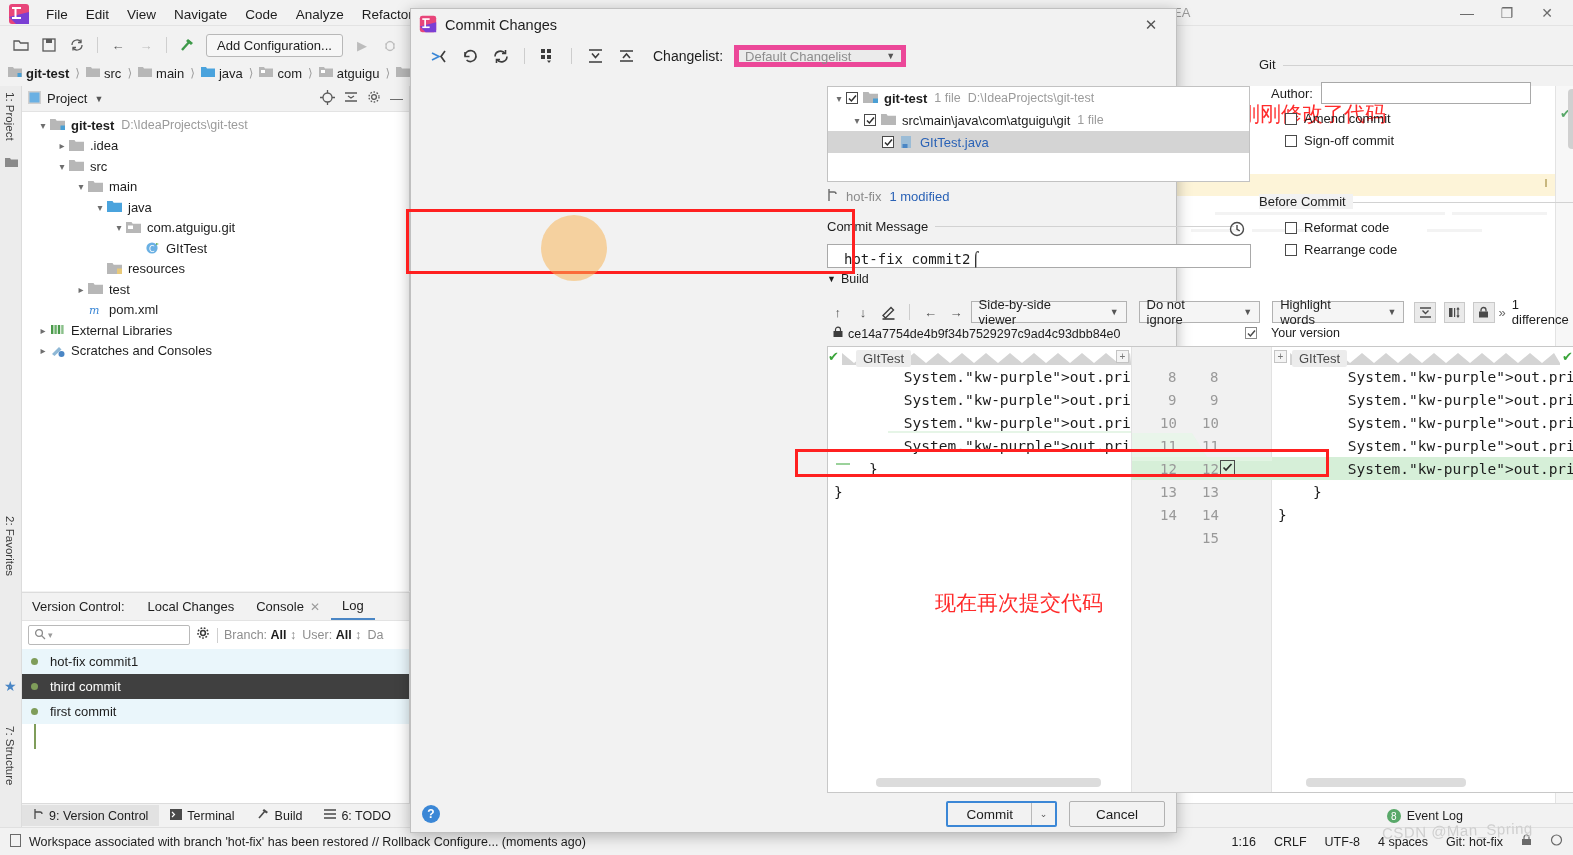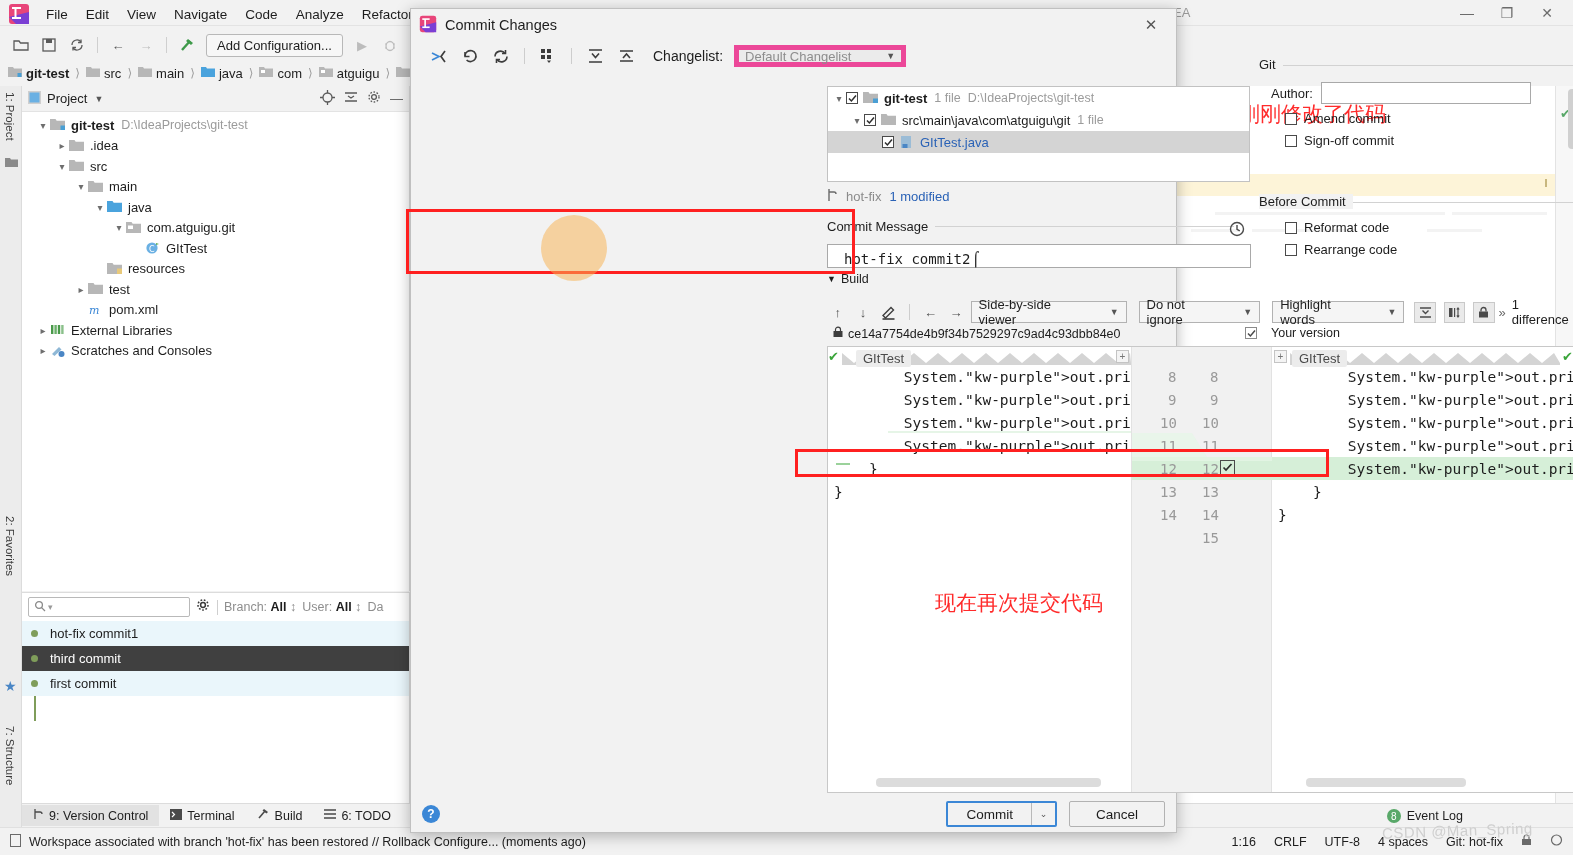--- a/index.html
+++ b/index.html
@@ -492,20 +492,26 @@
                   <path d="M2 10 L9 3 L11.5 5.5 L4.5 12z" fill="#8fb8d6"></path>
                   <circle cx="11.5" cy="10" r="3" fill="#4a86c5"></circle>
                 </svg></span>
               <span>Scratches and Consoles</span>
             </div>
           </div>
       </div>
     </div>
 
     <div class="vcs-panel">
+      <div class="vcs-tabs">
+        <span style="font-size:13px;margin-right:12px;">Version Control:</span>
+        <div class="vcs-tab"><span>Local Changes</span></div>
+        <div class="vcs-tab"><span>Console</span><span class="x">✕</span></div>
+        <div class="vcs-tab active"><span>Log</span></div>
+      </div>
       <div class="vcs-toolbar">
         <div class="search-box" placeholder="">
           <span><svg width="12" height="12" viewBox="0 0 12 12">
                 <circle cx="5" cy="5" r="3.4" fill="none" stroke="#8a8a8a" stroke-width="1.3"></circle>
                 <path d="M7.6 7.6L11 11" stroke="#8a8a8a" stroke-width="1.3"></path>
               </svg></span>
           <span style="margin-left:2px;font-size:9px;">▾</span>
         </div>
         <span><svg width="15" height="15" viewBox="0 0 15 15">
               <circle cx="7" cy="7" r="2.4" fill="none" stroke="#3a3a3a" stroke-width="1.5"></circle>

